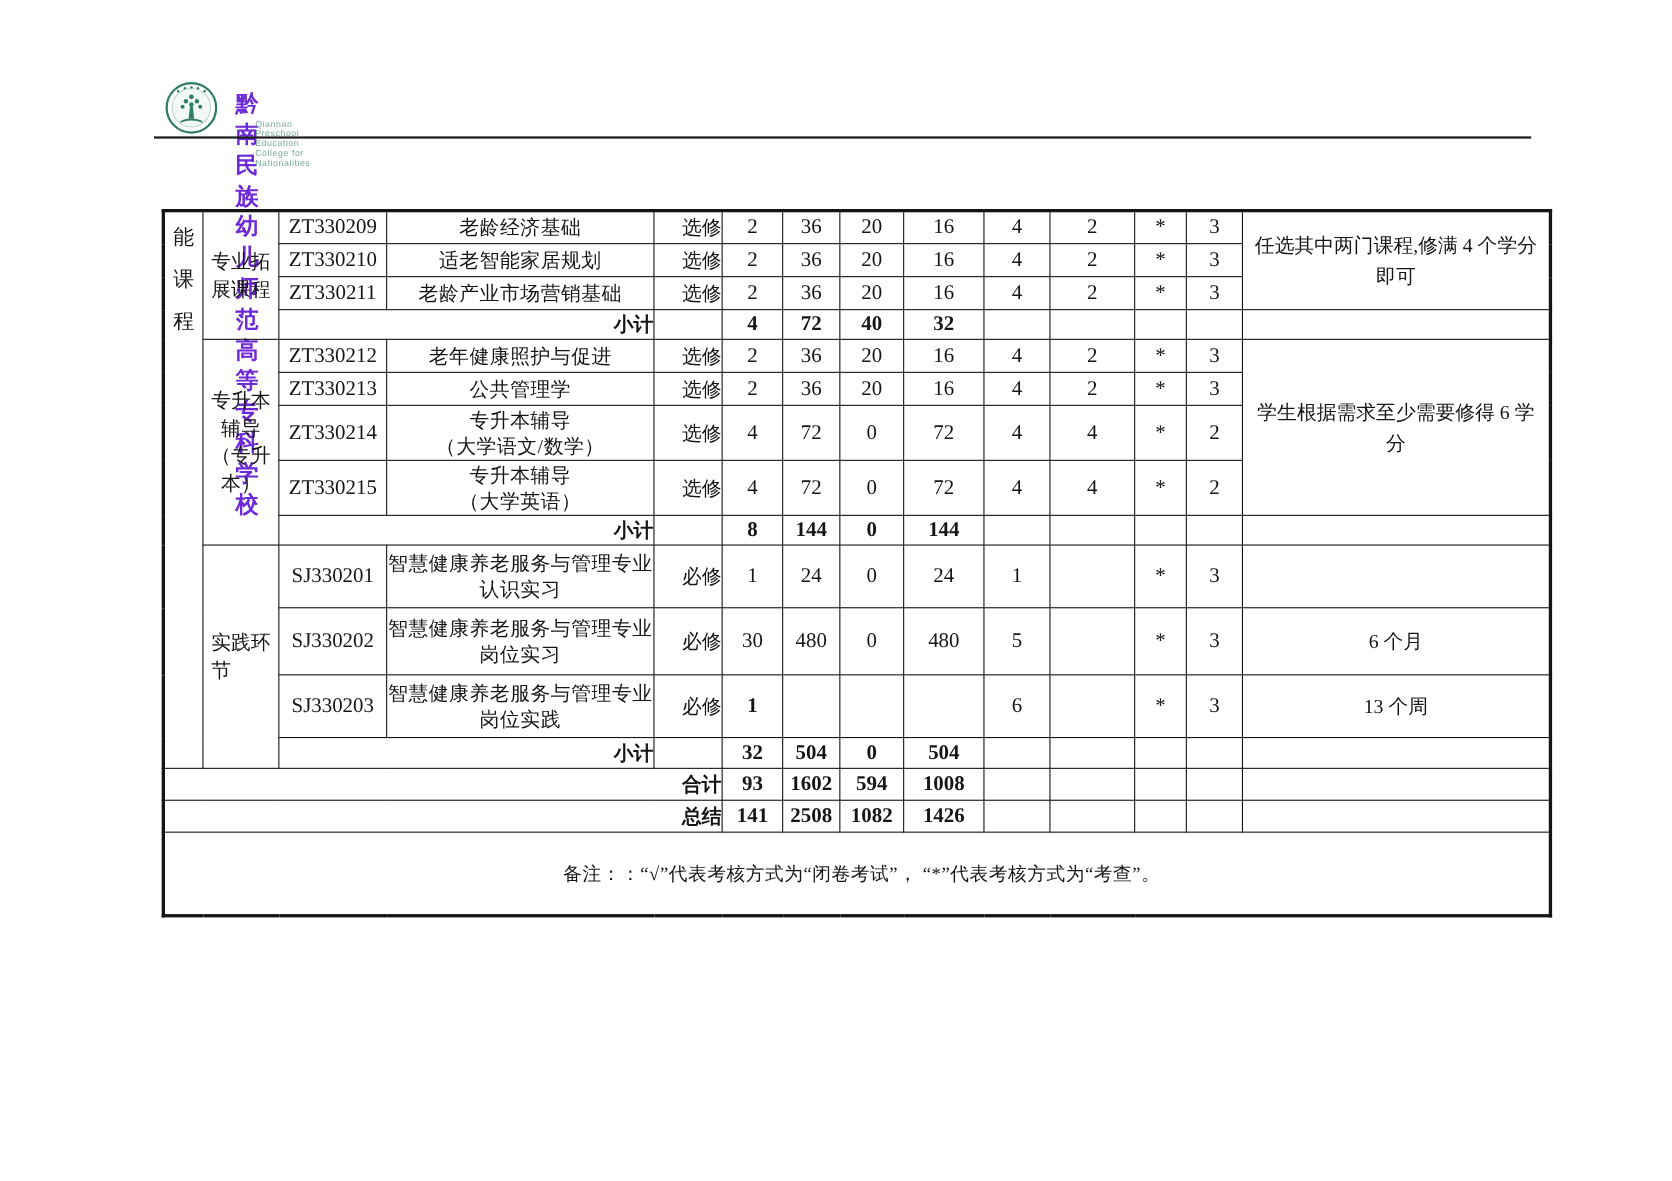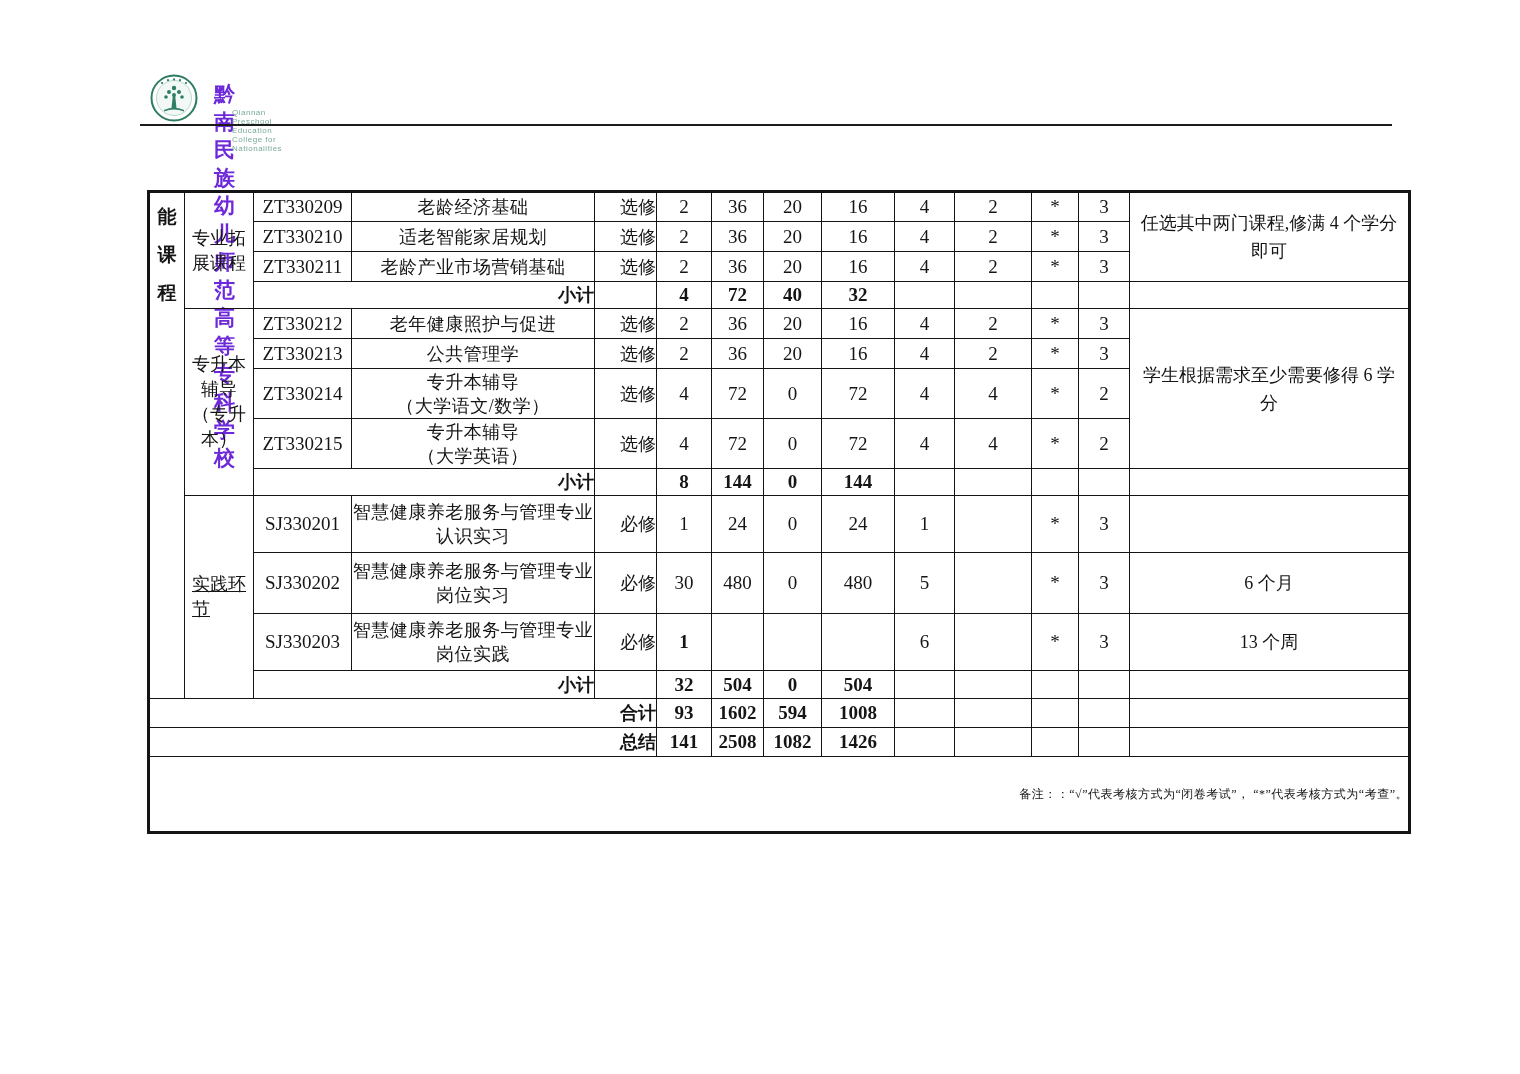--- a/index.html
+++ b/index.html
@@ -15,27 +15,27 @@
                color:#7aab97; font-family:"Liberation Sans","DejaVu Sans",sans-serif;margin-left:16px; }
   .hdr-rule { position:absolute; left:140px; top:124px; width:1252px; height:2px; background:#1c1c1c; }
 
   
   table.curriculum { position:absolute; left:147px; top:190px; width:1261px;
                      border-collapse:collapse; table-layout:fixed;
                      border:3px solid #141414; }
   td { border:1px solid #141414; text-align:center; vertical-align:middle;
        font-size:19px; padding:0; overflow:hidden; }
   td.cjk   { font-size:18px;text-align:right; }
-  td.side  { vertical-align:top; padding-top:5px; line-height:38px; font-size:19px;font-weight:bold; }
+  td.side  { vertical-align:top; padding-top:5px; line-height:38px; font-size:19px; }
   td.group { font-size:18px; line-height:25px; padding:1px 2px; }
-  td.group-left { text-align:left; padding-left:7px;text-decoration:underline; }
+  td.group-left { text-align:left; padding-left:7px; }
   td.name  { font-size:18px; line-height:24px; white-space:pre-line; letter-spacing:0.5px;margin-top:16px; }
   td.note  { font-size:18px; line-height:28px; white-space:pre-line; }
   td.bold, .bold { font-weight:bold; }
-  td.footnote { text-align:right; padding-left:9px; font-size:12px; letter-spacing:0.5px; }
+  td.footnote { text-align:center; padding-left:9px; font-size:17px; letter-spacing:0.5px; }
 </style>
 </head>
 <body>
 
 <div class="hdr">
   <svg class="seal" viewBox="0 0 48 48">
     <circle cx="24" cy="24" r="22.5" fill="#ffffff" stroke="#2e7d5f" stroke-width="2"></circle>
     <circle cx="24" cy="24" r="17.5" fill="#f2f8f5" stroke="#bcd8cc" stroke-width="1"></circle>
     <g fill="#2f7e66">
       <circle cx="12" cy="9" r="1.1"></circle>

